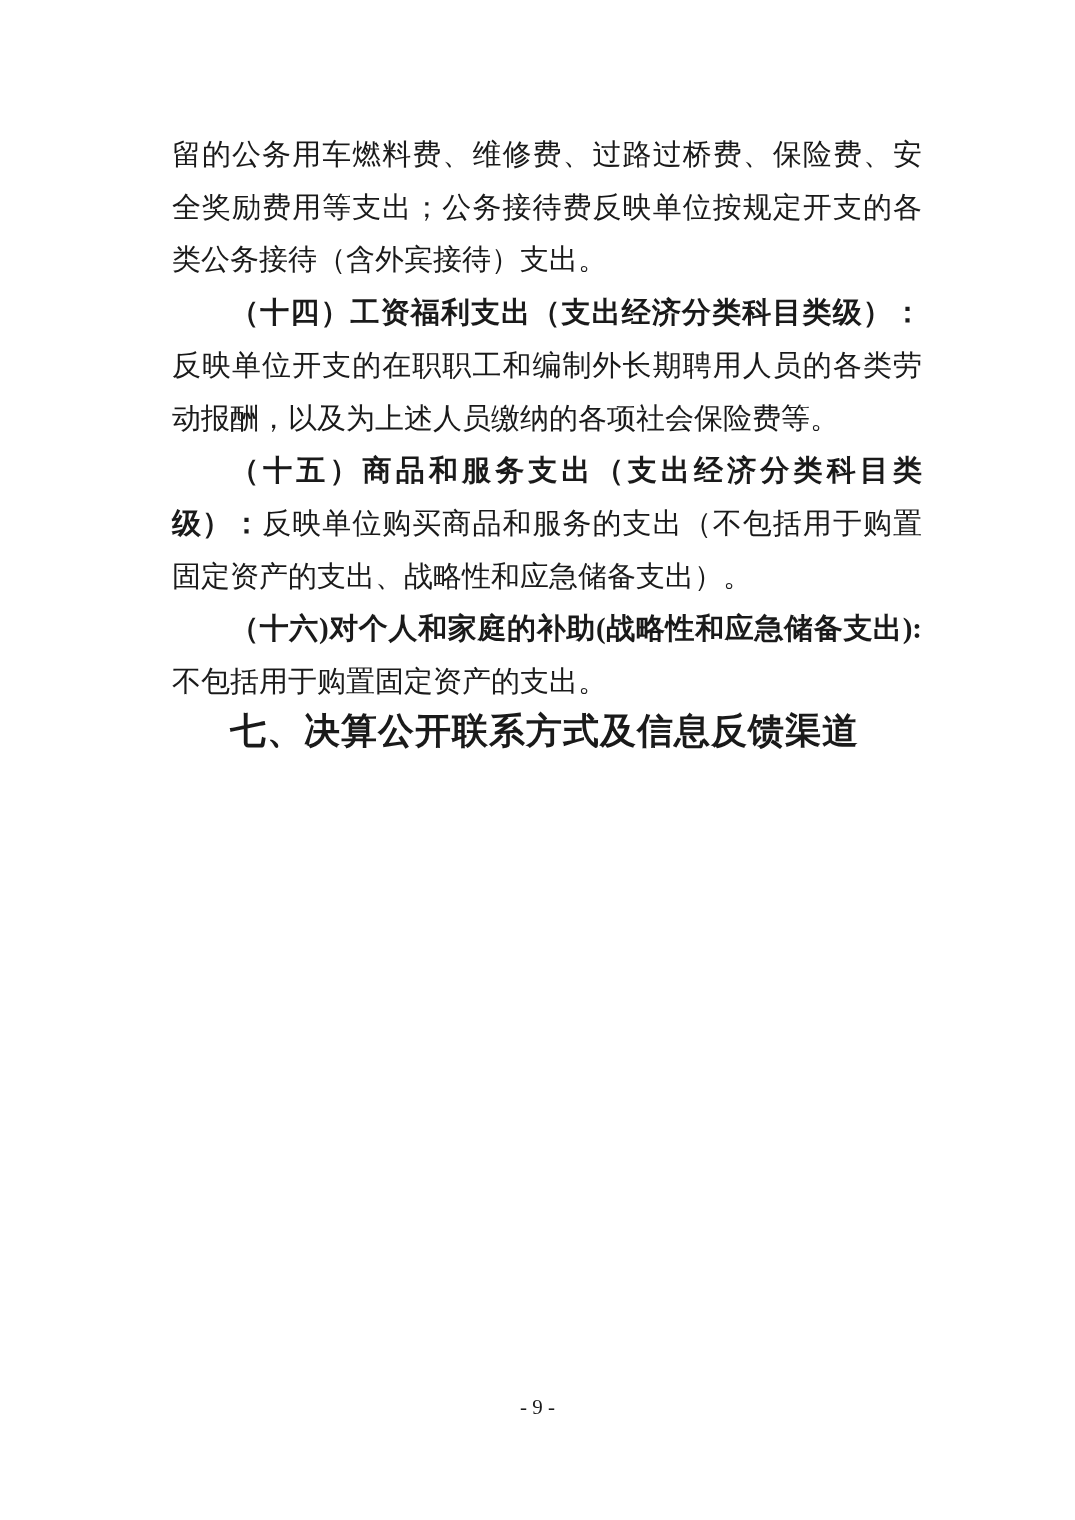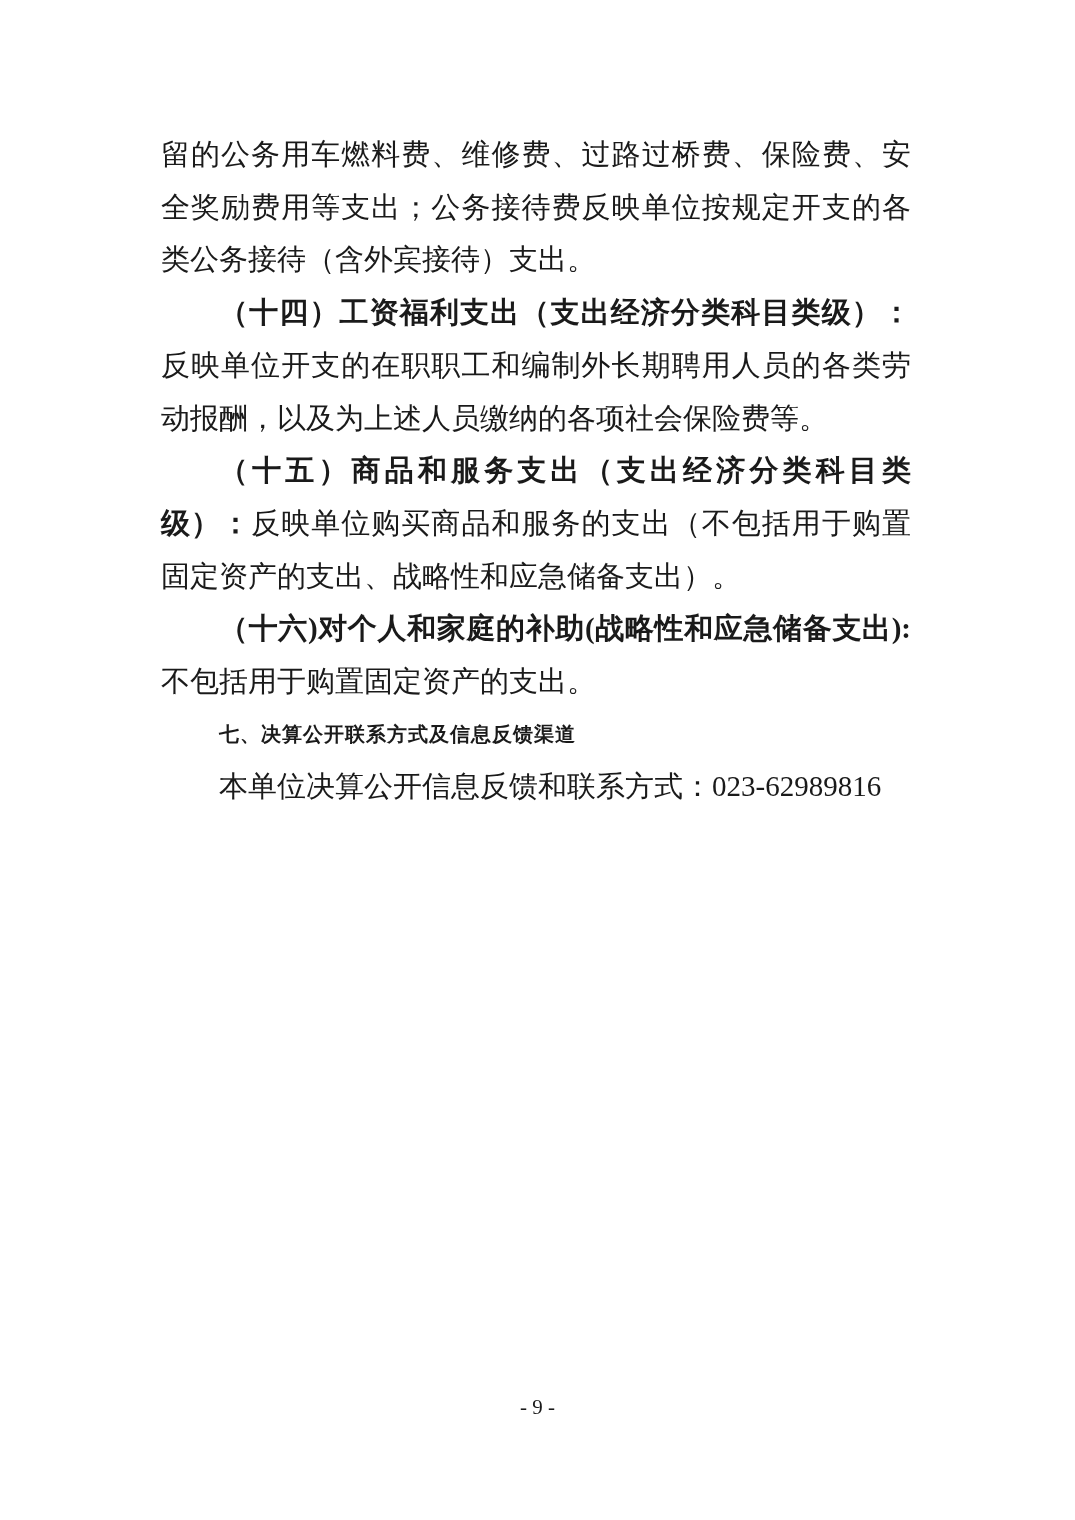--- a/index.html
+++ b/index.html
@@ -10,21 +10,21 @@
   .page {
     position: relative;
     width: 1075px;
     height: 1520px;
     background: #ffffff;
     color: #1a1a1a;
     overflow: hidden;
   }
   .content {
     position: absolute;
-    left: 161px;
+    left: 172px;
     top: 128px;
     width: 750px;
     font-family: "Liberation Serif", "DejaVu Serif", serif;
     font-size: 29px;
     line-height: 52.7px;
     text-align: justify;
     text-justify: inter-character;
   }
   .para {
     margin: 0;
@@ -34,23 +34,23 @@
   .para.no-indent {
     text-indent: 0;
   }
   .lead {
     font-weight: bold;
   }
   .section-heading {
     margin: 0;
     padding: 0;
     text-indent: 58px;
-    font-family: Liberation Sans, sans-serif;
+    font-family: Liberation Mono, monospace;
     font-weight: bold;
-    font-size: 20px;
+    font-size: 36px;
     line-height: 52.7px;
     text-align: left;
     letter-spacing: 1px;
   }
   .contact {
     text-align: left;
   }
   .page-number {
     position: absolute;
     top: 1395px;
@@ -72,16 +72,15 @@
 
 
   <p class="para"><b class="lead">（十四）工资福利支出（支出经济分类科目类级）：</b><span class="body-text">反映单位开支的在职职工和编制外长期聘用人员的各类劳动报酬，以及为上述人员缴纳的各项社会保险费等。</span></p>
 
   <p class="para"><b class="lead">（十五）商品和服务支出（支出经济分类科目类级）：</b><span class="body-text">反映单位购买商品和服务的支出（不包括用于购置固定资产的支出、战略性和应急储备支出）。</span></p>
 
   <p class="para"><b class="lead">（十六)对个人和家庭的补助(战略性和应急储备支出):</b><span class="body-text">不包括用于购置固定资产的支出。</span></p>
 
 </div>
     <h2 class="section-heading">七、决算公开联系方式及信息反馈渠道</h2>
-    <p class="para contact">本单位决算公开信息反馈和联系方式：023-62989816</p>
   </main>
   <div class="page-number">- 9 -</div>
 </div>
 
 </body></html>

